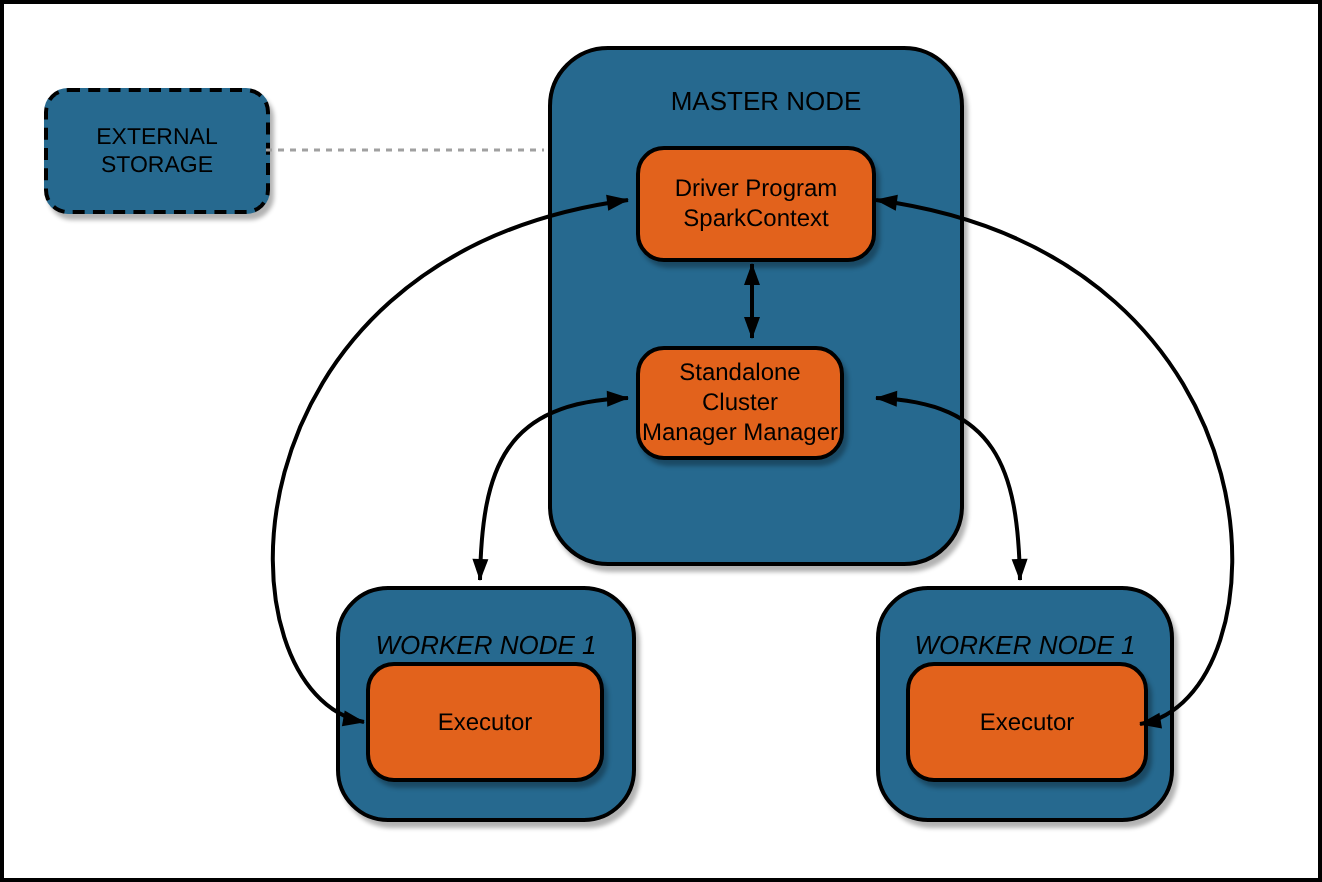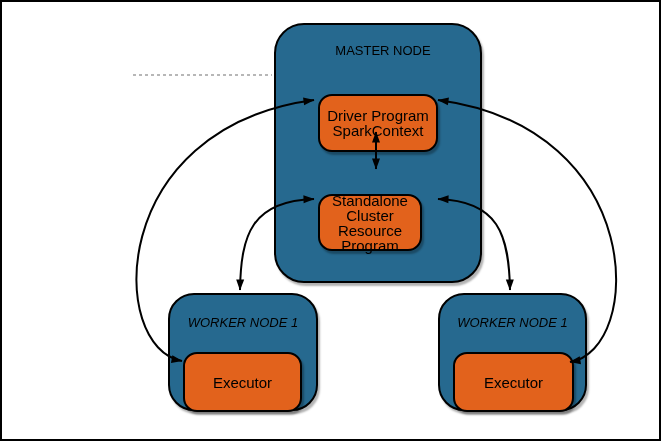--- a/index.html
+++ b/index.html
@@ -29,23 +29,22 @@
   .component {
     background: var(--component-fill, #e2621c);
     border: 2px solid var(--component-border, #000);
     border-radius: 14px;
     box-shadow: 2px 3px 2px rgba(0,0,0,0.30);
     display: flex;
     flex-direction: column;
     align-items: center;
     justify-content: center;
     text-align: center;
-    font-size: 15px;
+    font-size: 12px;
     line-height: 15px;
-    margin-top: 21px;
   }
   .external-storage {
     left: 20px; top: 42px; width: 113px; height: 63px;
     border-style: dashed;
     border-radius: 12px;
     display: flex;
     flex-direction: column;
     align-items: center;
     justify-content: center;
     text-align: center;
@@ -84,33 +83,37 @@
     stroke-dasharray: 3 3;
     fill: none;
   }
   .arrowhead { fill: var(--arrow, #000); }
 </style>
 </head>
 <body>
 
 <div class="frame">
 
+  <div class="node external-storage">
+    <div>EXTERNAL</div>
+    <div>STORAGE</div>
+  </div>
 
   <div class="node master-node">
     <div class="node-title">MASTER NODE</div>
   </div>
 
   <div class="component driver-box">
     <div>Driver Program</div>
     <div>SparkContext</div>
   </div>
 
   <div class="component rm-box">
     <div>Standalone Cluster</div>
-    <div>Resource Program</div>
+    <div>Manager Manager</div>
   </div>
 
   <div class="node worker-left">
     <div class="node-title">WORKER NODE 1</div>
   </div>
   <div class="component exec-left">
     <div>Executor</div>
   </div>
 
   <div class="node worker-right">

